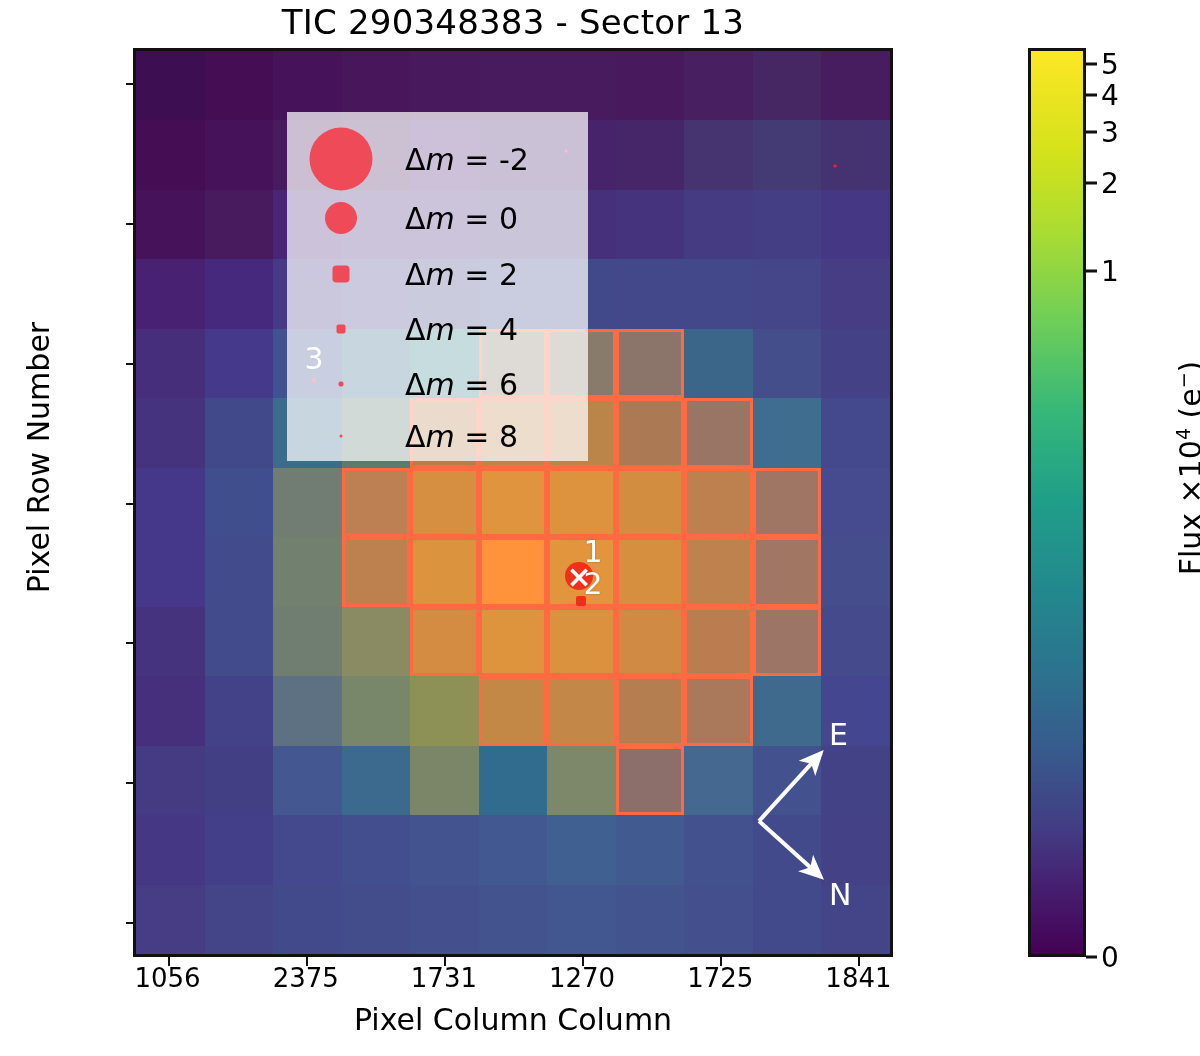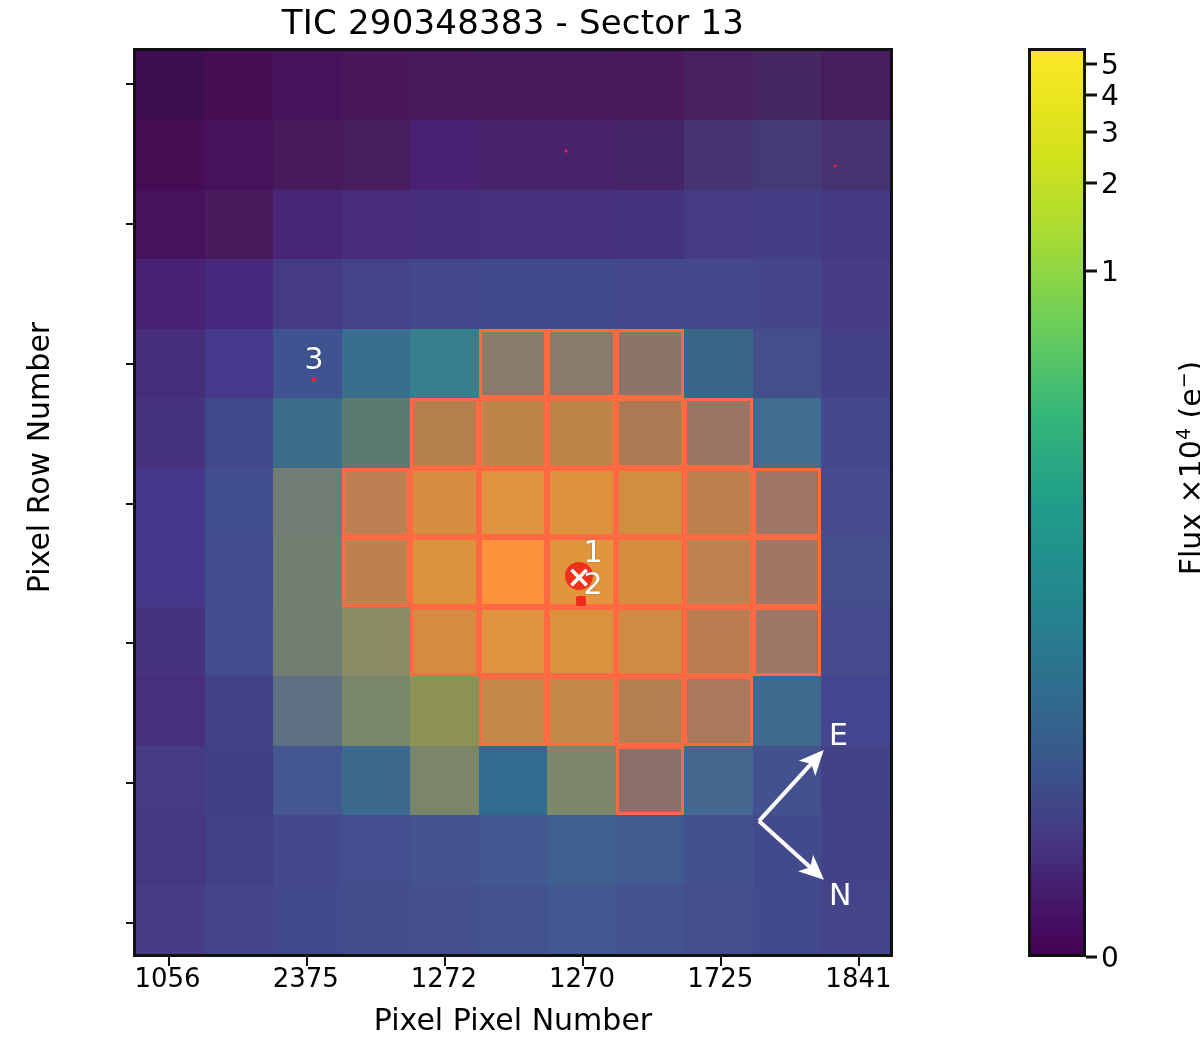--- a/index.html
+++ b/index.html
@@ -95,21 +95,21 @@
 </style>
 </head>
 <body>
 
 <div id="root">
 
   <div class="title">TIC 290348383 - Sector 13</div>
 
   <div class="ylabel">Pixel Row Number</div>
 
-  <div class="xlabel">Pixel Pixel Number</div>
+  <div class="xlabel">Pixel Column Column</div>
 
   <div id="yticks">
       <div class="ytick" style="top: 922.038px;">814</div>
       <div class="ytick-mark" style="top: 922.038px;"></div>
       <div class="ytick" style="top: 782.192px;">816</div>
       <div class="ytick-mark" style="top: 782.192px;"></div>
       <div class="ytick" style="top: 642.346px;">818</div>
       <div class="ytick-mark" style="top: 642.346px;"></div>
       <div class="ytick" style="top: 502.5px;">820</div>
       <div class="ytick-mark" style="top: 502.5px;"></div>
@@ -118,21 +118,21 @@
       <div class="ytick" style="top: 222.808px;">824</div>
       <div class="ytick-mark" style="top: 222.808px;"></div>
       <div class="ytick" style="top: 82.9615px;">826</div>
       <div class="ytick-mark" style="top: 82.9615px;"></div>
     </div>
   <div id="xticks">
       <div class="xtick" style="left: 167.545px;">1056</div>
       <div class="xtick-mark" style="left: 167.545px;"></div>
       <div class="xtick" style="left: 305.727px;">2375</div>
       <div class="xtick-mark" style="left: 305.727px;"></div>
-      <div class="xtick" style="left: 443.909px;">1272</div>
+      <div class="xtick" style="left: 443.909px;">1731</div>
       <div class="xtick-mark" style="left: 443.909px;"></div>
       <div class="xtick" style="left: 582.091px;">1270</div>
       <div class="xtick-mark" style="left: 582.091px;"></div>
       <div class="xtick" style="left: 720.273px;">1725</div>
       <div class="xtick-mark" style="left: 720.273px;"></div>
       <div class="xtick" style="left: 858.455px;">1841</div>
       <div class="xtick-mark" style="left: 858.455px;"></div>
     </div>
 
   <div class="plot-frame">
@@ -444,20 +444,36 @@
         <div class="target-x" style="left: 443px; top: 525px;">×</div>
         <div class="src-label" style="left: 457px; top: 500px;">1</div>
         <div class="src-dot" style="left: 445px; top: 550px; width: 10px; height: 10px; background: rgb(238, 45, 28); border-radius: 2px;"></div>
         <div class="src-label" style="left: 457px; top: 532px;">2</div>
         <div class="src-dot" style="left: 178px; top: 329px; width: 4px; height: 4px; background: rgb(238, 34, 51); border-radius: 1px;"></div>
         <div class="src-label" style="left: 178px; top: 307px;">3</div>
         <div class="src-dot" style="left: 430px; top: 100px; width: 3px; height: 3px; background: rgb(238, 34, 51); border-radius: 1px;"></div>
         <div class="src-dot" style="left: 699px; top: 115px; width: 3px; height: 3px; background: rgb(238, 34, 51); border-radius: 1px;"></div>
       </div>
 
+    <div class="legend">
+      <div id="legend-body">
+          <div class="legend-dot" style="width: 63px; height: 63px; top: 47px; background: rgb(238, 74, 87);"></div>
+          <div class="legend-text" style="top: 47px;">Δ<i>m</i> =  -2</div>
+          <div class="legend-dot" style="width: 32px; height: 32px; top: 106px; background: rgb(238, 74, 87);"></div>
+          <div class="legend-text" style="top: 106px;">Δ<i>m</i> =  0</div>
+          <div class="legend-dot" style="width: 17px; height: 17px; top: 162px; background: rgb(238, 74, 87); border-radius: 3.74px;"></div>
+          <div class="legend-text" style="top: 162px;">Δ<i>m</i> =  2</div>
+          <div class="legend-dot" style="width: 9px; height: 9px; top: 217px; background: rgb(238, 74, 87); border-radius: 2px;"></div>
+          <div class="legend-text" style="top: 217px;">Δ<i>m</i> =  4</div>
+          <div class="legend-dot" style="width: 5px; height: 5px; top: 272px; background: rgb(238, 74, 87); border-radius: 2px;"></div>
+          <div class="legend-text" style="top: 272px;">Δ<i>m</i> =  6</div>
+          <div class="legend-dot" style="width: 3px; height: 3px; top: 324px; background: rgb(238, 74, 87); border-radius: 2px;"></div>
+          <div class="legend-text" style="top: 324px;">Δ<i>m</i> =  8</div>
+        </div>
+    </div>
   </div>
 
   <div class="cbar-box"></div>
   <div id="cbticks">
       <div class="cb-tick" style="top: 957px;"></div>
       <div class="cb-lab" style="top: 957px;">0</div>
       <div class="cb-tick" style="top: 270.705px;"></div>
       <div class="cb-lab" style="top: 270.705px;">1</div>
       <div class="cb-tick" style="top: 182.532px;"></div>
       <div class="cb-lab" style="top: 182.532px;">2</div>

